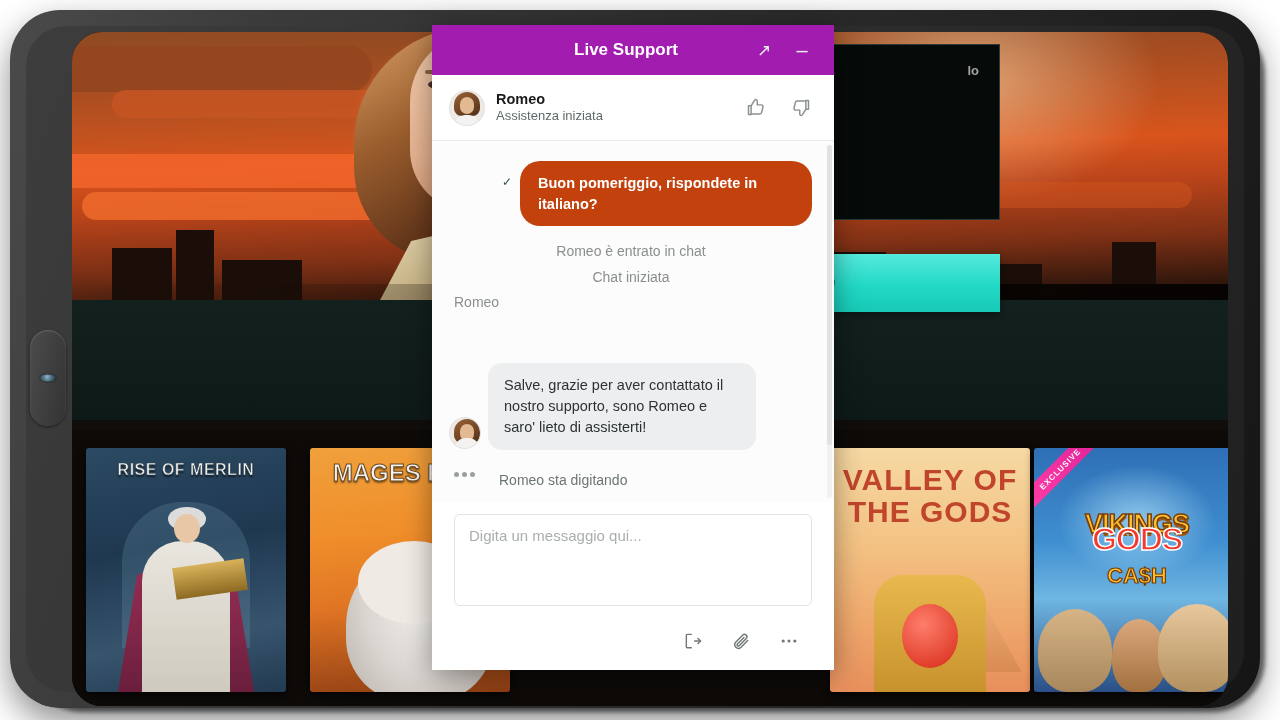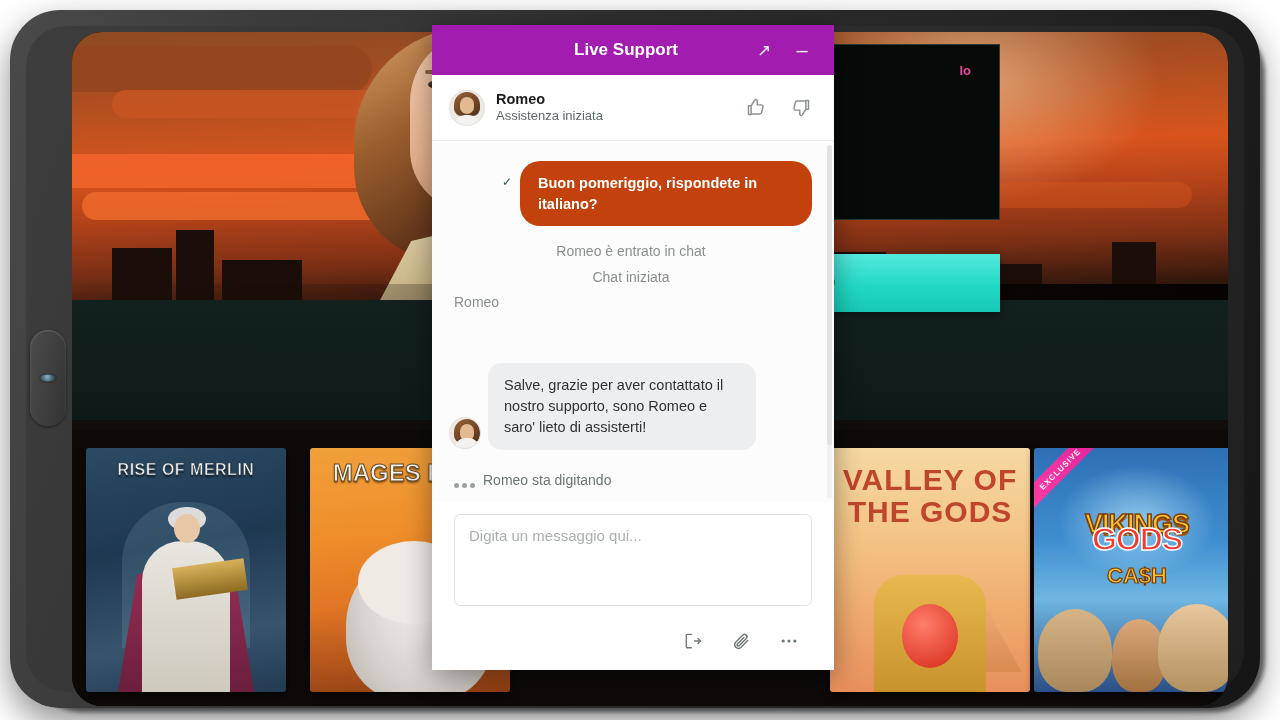--- a/index.html
+++ b/index.html
@@ -118,22 +118,22 @@
   
   .cta-band {
     position:absolute; left:0; top:268px; width:100%; height:120px;
     background:linear-gradient(#12201e,#0e1a18);
   }
   .promo-card {
     position:absolute; left:428px; top:-256px; width:500px; height:176px;
     background:#060a09; border:1px solid #2b3a37;
   }
   .promo-label {
-    position:absolute; right:28px; top:18px;
-    color:#ec4899; font-size:13px; font-weight:bold;
+    position:absolute; right:20px; top:18px;
+    color:#a3a3a3; font-size:13px; font-weight:bold;
   }
   .cta-button {
     position:absolute; left:428px; top:-46px; width:500px; height:58px;
     background:linear-gradient(180deg,#55e9dd 0%,#22d9c6 55%,#17c9b6 100%);
     display:flex; align-items:center; justify-content:center;
     color:#0a2320; font-size:19px; font-weight:bold; letter-spacing:.6px;
     box-shadow:0 3px 8px rgba(0,0,0,.35);
   }
 
   
@@ -291,21 +291,21 @@
   .sys-line { text-align:center; color:#8a8f8e; font-size:14px;
               padding:5px 0; }
   .in-name { color:#8a8f8e; font-size:14px; padding:4px 0 5px 4px; }
   .msg-row.in { align-items:flex-end;margin-top:48px; }
   .avatar.sm { width:30px; height:30px; margin-bottom:2px; }
   .bubble-in {
     max-width:268px; background:#eceef0; color:#2c3332;
     border-radius:14px; padding:12px 16px;
     font-size:14.5px; line-height:1.44;
   }
-  .typing { display:flex; align-items:flex-end; gap:8px; padding:10px 0 0 4px; }
+  .typing { display:flex; align-items:flex-start; gap:24px; padding:10px 0 0 4px; }
   .dots { display:flex; gap:3px; }
   .dots i { width:5px; height:5px; border-radius:50%; background:#9aa0a0; display:block; }
   .typing-text { color:#6d7574; font-size:14px; }
 
   .composer { flex:none; background:#fff; padding:12px 22px 6px 22px; }
   .composer textarea {
     width:100%; height:92px; resize:none;
     border:1px solid #e1e3e3; border-radius:6px;
     padding:12px 14px; font-size:15px; color:#3a4140;
     font-family:"Liberation Sans", sans-serif; outline:none;

